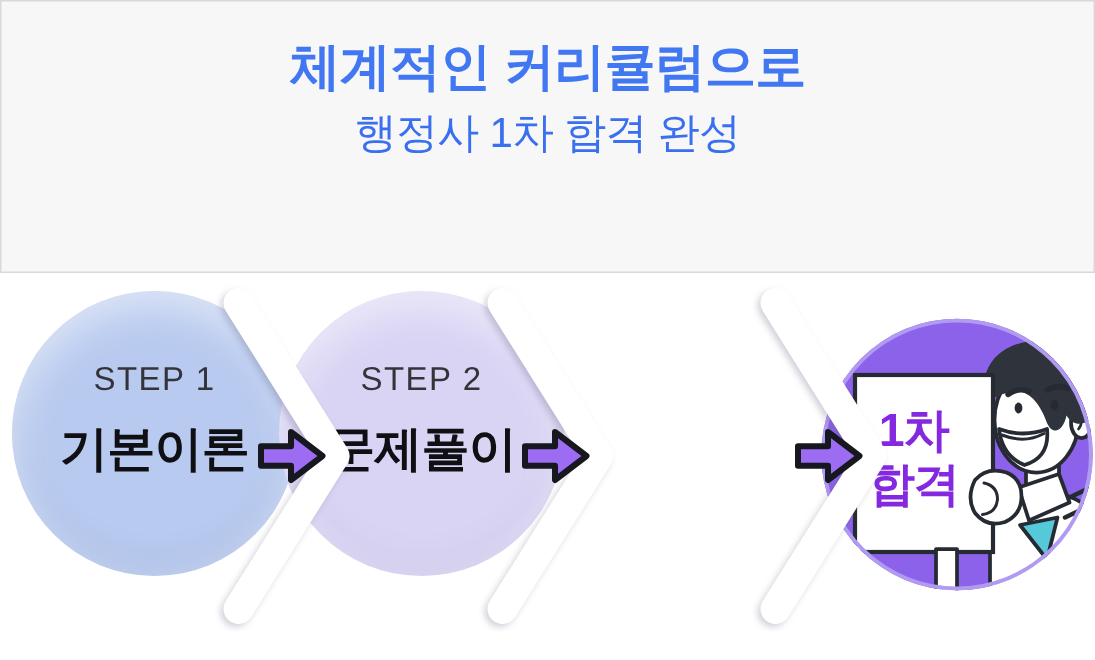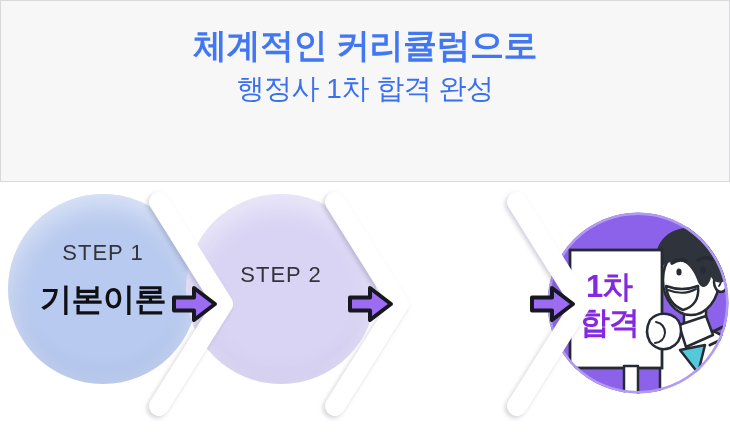--- a/index.html
+++ b/index.html
@@ -54,20 +54,21 @@
 
 <section class="steps">
 
   <div class="step-circle c1" style="background: rgb(184, 202, 239);">
     <span class="step-label" style="color: rgb(51, 52, 58);">STEP 1</span>
     <span class="step-title" style="color: rgb(15, 15, 20);">기본이론</span>
   </div>
 
   <div class="step-circle c2" style="background: rgb(218, 212, 244);">
     <span class="step-label" style="color: rgb(51, 52, 58);">STEP 2</span>
+    <span class="step-title" style="color: rgb(15, 15, 20);">문제풀이</span>
   </div>
 
 
   <svg class="overlay" width="730" height="258" viewBox="0 0 730 258">
     <defs>
       <clipPath id="c4clip">
           <circle cx="638" cy="121" r="90.5"></circle>
         </clipPath>
     </defs>
 

